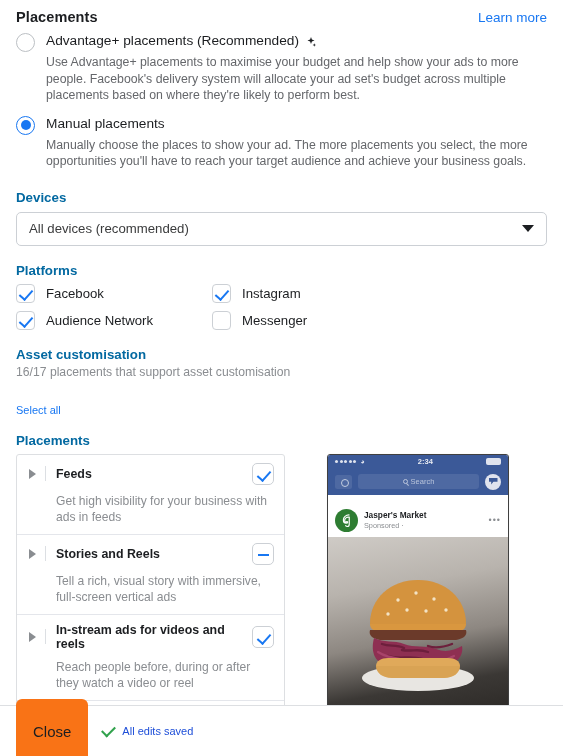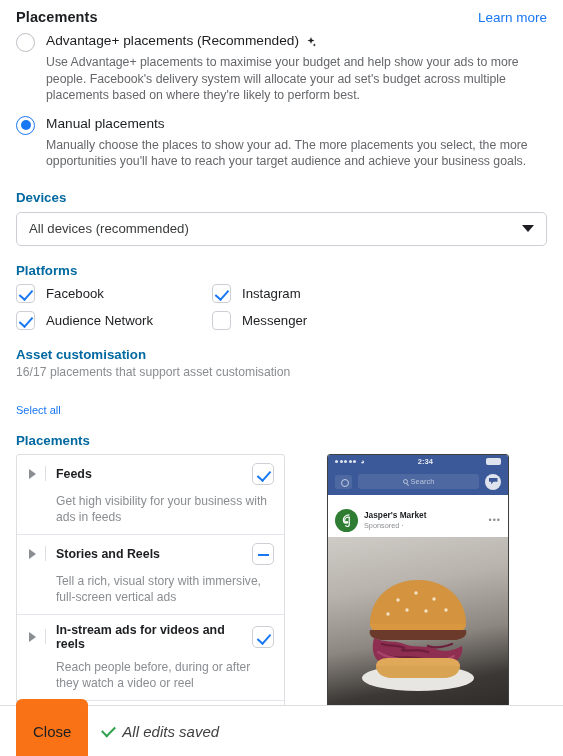--- a/index.html
+++ b/index.html
@@ -118,21 +118,21 @@
   .ph-head2 { font-size:8.3px; font-weight:700; color:#1c1e21; margin-top:2px; }
 
   
   .footer { position:absolute; left:0; bottom:0; width:563px; height:50px; background:#fff;
             display:flex; align-items:center; padding: 0 16px; gap:14px; }
   .btn-close { background:#f97316; border:none; border-radius:6px; padding: 24px 17px;
                font-size:15px; color:#1c1e21; font-family:inherit; cursor:pointer; }
   .saved { display:flex; align-items:center; gap:7px; }
   .tick { width:13px; height:8px; border:solid #31a24c; border-width:0 0 2px 2px;
           transform: rotate(-45deg); margin-top:-3px; }
-  .saved span { font-size:15px; color:#404040;font-style:italic; }
+  .saved span { font-size:11px; color:#1d4ed8; }
 </style>
 </head>
 <body>
 
 <div class="page">
 
   <div class="scrollbody">
 
     <div class="hdr">
       <div class="hdr-title">Placements</div>

